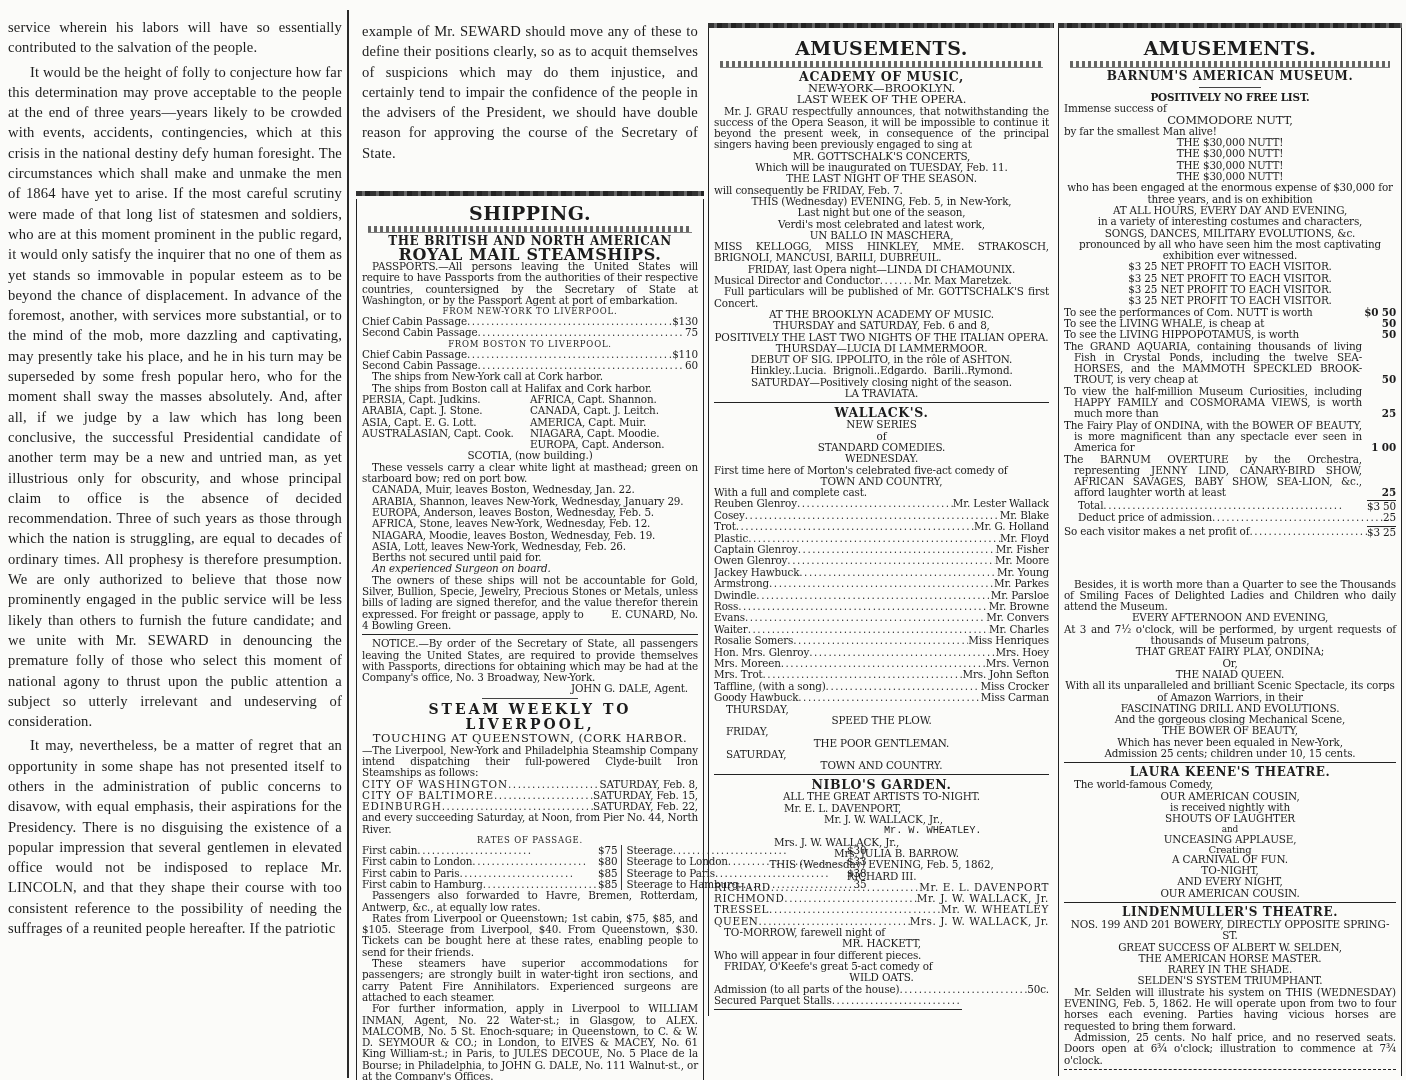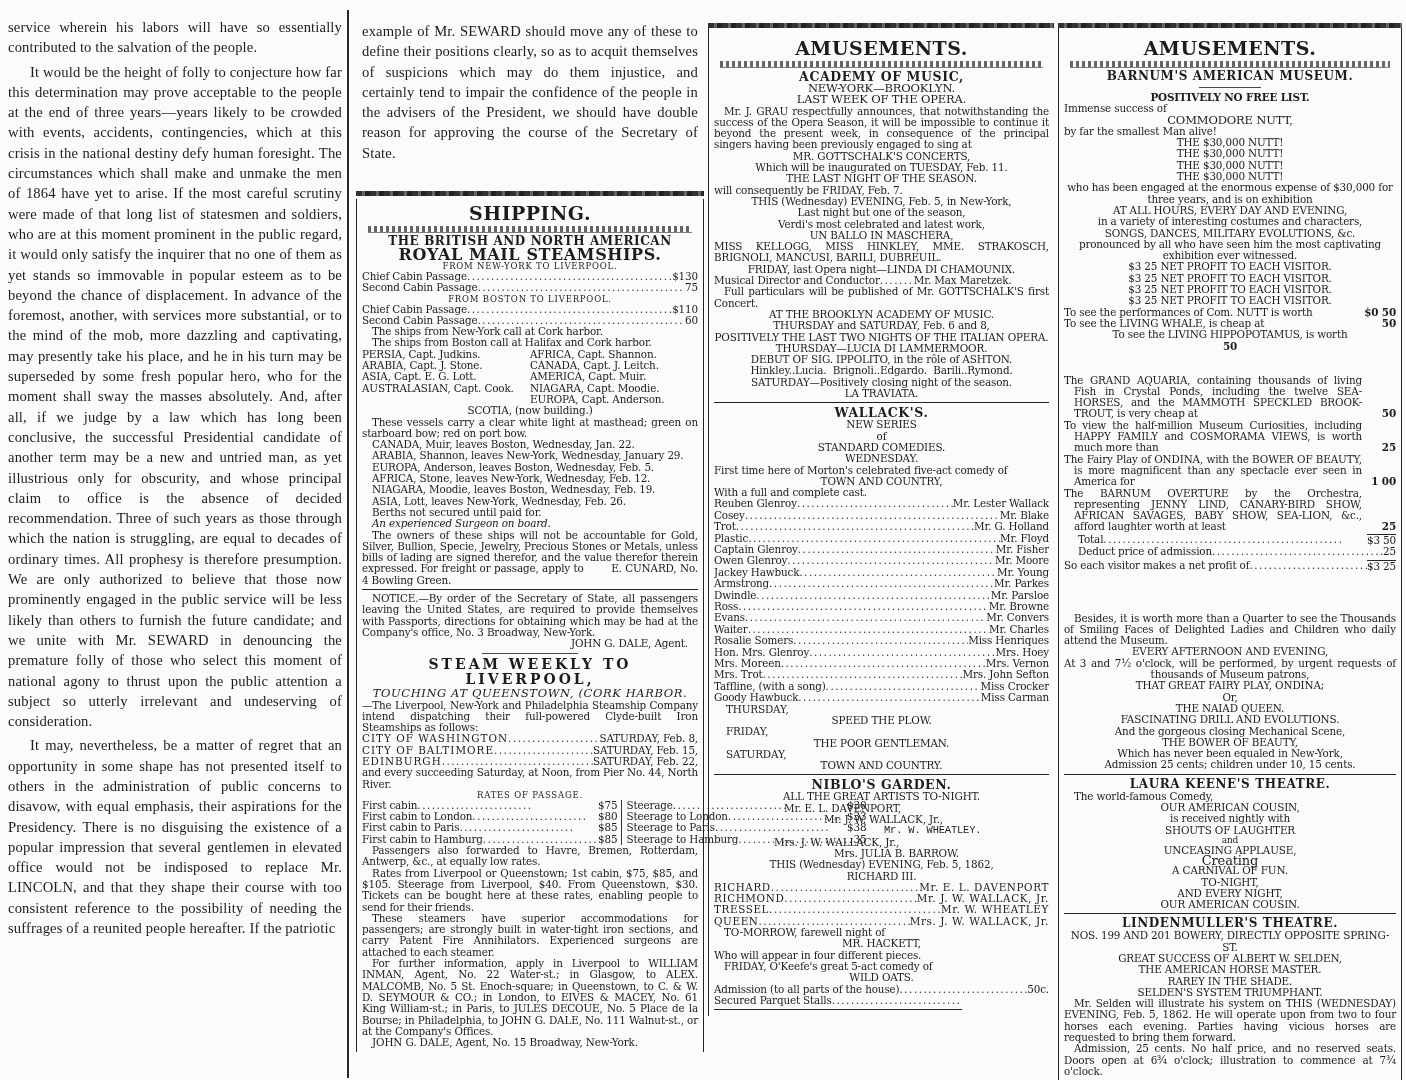--- a/index.html
+++ b/index.html
@@ -50,20 +50,21 @@
     <p>example of Mr. SEWARD should move any of these to define their positions clearly, so as to acquit themselves of suspicions which may do them injustice, and certainly tend to impair the confidence of the people in the advisers of the President, we should have double reason for approving the course of the Secretary of State.</p>
   </div>
   <div class="thickbar" style="margin-top:10px;"></div>
 
   <div class="ad box" style="padding:2px 5px 4px 5px;margin-top:3px;">
     <div class="hdr">SHIPPING.</div>
     <div class="wavy"></div>
 
     <div class="ttl" style="font-size:12px;">THE BRITISH AND NORTH AMERICAN</div>
     <div class="ttl" style="font-size:16px;">ROYAL MAIL STEAMSHIPS.</div>
+    <p class="j" style="text-indent:10px;">PASSPORTS.—All persons leaving the United States will require to have Passports from the authorities of their respective countries, countersigned by the Secretary of State at Washington, or by the Passport Agent at port of embarkation.</p>
     <div class="small">FROM NEW-YORK TO LIVERPOOL.</div>
     <div class="row">
         <span class="lbl">Chief Cabin Passage</span>
         <span class="dots">..............................................................</span>
         <span class="val">$130</span>
       </div>
     <div class="row">
         <span class="lbl">Second Cabin Passage</span>
         <span class="dots">..............................................................</span>
         <span class="val">75</span>
@@ -106,21 +107,21 @@
     <p class="i">ASIA, Lott, leaves New-York, Wednesday, Feb. 26.</p>
     <p class="i">Berths not secured until paid for.</p>
     <p class="i" style="font-style:italic;">An experienced Surgeon on board.</p>
     <p class="j" style="text-indent:10px;"><span>The owners of these ships will not be accountable for Gold, Silver, Bullion, Specie, Jewelry, Precious Stones or Metals, unless bills of lading are signed therefor, and the value therefor therein expressed. For freight or passage, apply to</span> <span style="padding-left:24px;">E. CUNARD, No. 4 Bowling Green.</span></p>
     <div class="sep"></div>
     <p class="j" style="text-indent:10px;">NOTICE.—By order of the Secretary of State, all passengers leaving the United States, are required to provide themselves with Passports, directions for obtaining which may be had at the Company's office, No. 3 Broadway, New-York.</p>
     <p style="text-align:right;padding-right:10px;">JOHN G. DALE, Agent.</p>
     <div class="sep2" style="margin:3px 120px;"></div>
 
     <div class="ttl" style="font-size:14px;letter-spacing:3px;line-height:15px;">STEAM WEEKLY TO LIVERPOOL,</div>
-    <div class="ttl" style="font-weight:normal;font-style:italic;">TOUCHING AT QUEENSTOWN, (CORK HARBOR.</div>
+    <div class="ttl" style="font-weight:normal;">TOUCHING AT QUEENSTOWN, (CORK HARBOR.</div>
     <p class="j">—The Liverpool, New-York and Philadelphia Steamship Company intend dispatching their full-powered Clyde-built Iron Steamships as follows:</p>
     <div class="row">
         <span class="lbl" style="letter-spacing:1px;">CITY OF WASHINGTON</span>
         <span class="dots">..........................</span>
         <span class="val">SATURDAY, Feb. 8,</span>
       </div>
     <div class="row">
         <span class="lbl" style="letter-spacing:1px;">CITY OF BALTIMORE</span>
         <span class="dots">..........................</span>
         <span class="val">SATURDAY, Feb. 15,</span>
@@ -409,21 +410,21 @@
     <p class="c">$3 25 NET PROFIT TO EACH VISITOR.</p>
     <div id="barnum-items">
         <div style="display: flex; align-items: flex-end;">
           <span style="flex: 1 1 0%; text-align: justify; padding-left: 10px; text-indent: -10px;">To see the performances of Com. NUTT is worth</span>
           <span style="flex: 0 0 34px; text-align: right; font-weight: bold;">$0 50</span>
         </div>
         <div style="display: flex; align-items: flex-end;">
           <span style="flex: 1 1 0%; text-align: justify; padding-left: 10px; text-indent: -10px;">To see the LIVING WHALE, is cheap at</span>
           <span style="flex: 0 0 34px; text-align: right; font-weight: bold;">50</span>
         </div>
-        <div style="display: flex; align-items: center; flex-direction: column;">
+        <div style="display: flex; align-items: flex-start;">
           <span style="flex: 1 1 0%; text-align: justify; padding-left: 10px; text-indent: -10px;">To see the LIVING HIPPOPOTAMUS, is worth</span>
           <span style="flex: 0 0 34px; text-align: right; font-weight: bold;">50</span>
         </div>
         <div style="display: flex; align-items: flex-end; justify-content: space-between;">
           <span style="flex: 1 1 0%; text-align: justify; padding-left: 10px; text-indent: -10px;">The GRAND AQUARIA, containing thousands of living Fish in Crystal Ponds, including the twelve SEA-HORSES, and the MAMMOTH SPECKLED BROOK-TROUT, is very cheap at</span>
           <span style="flex: 0 0 34px; text-align: right; font-weight: bold;">50</span>
         </div>
         <div style="display: flex; align-items: flex-end;">
           <span style="flex: 1 1 0%; text-align: justify; padding-left: 10px; text-indent: -10px;">To view the half-million Museum Curiosities, including HAPPY FAMILY and COSMORAMA VIEWS, is worth much more than</span>
           <span style="flex: 0 0 34px; text-align: right; font-weight: bold;">25</span>
@@ -451,35 +452,36 @@
         <span class="lbl">So each visitor makes a net profit of</span>
         <span class="dots">..................................................</span>
         <span class="val" style="border-top:1px solid #222;">$3 25</span>
       </div>
     <p class="j" style="text-indent:10px;margin-top:40px;">Besides, it is worth more than a Quarter to see the Thousands of Smiling Faces of Delighted Ladies and Children who daily attend the Museum.</p>
     <p class="c">EVERY AFTERNOON AND EVENING,</p>
     <p class="j" style="text-align-last:center;">At 3 and 7½ o'clock, will be performed, by urgent requests of thousands of Museum patrons,</p>
     <p class="c">THAT GREAT FAIRY PLAY, ONDINA;</p>
     <p class="c">Or,</p>
     <p class="c">THE NAIAD QUEEN.</p>
+    <p class="c">With all its unparalleled and brilliant Scenic Spectacle, its corps of Amazon Warriors, in their</p>
     <p class="c">FASCINATING DRILL AND EVOLUTIONS.</p>
     <p class="c">And the gorgeous closing Mechanical Scene,</p>
     <p class="c">THE BOWER OF BEAUTY,</p>
     <p class="c">Which has never been equaled in New-York,</p>
     <p class="c">Admission 25 cents; children under 10, 15 cents.</p>
     <div class="sep"></div>
 
     <div class="ttl" style="font-size:12px;">LAURA KEENE'S THEATRE.</div>
     <p class="i">The world-famous Comedy,</p>
     <p class="c">OUR AMERICAN COUSIN,</p>
     <p class="c">is received nightly with</p>
     <p class="c">SHOUTS OF LAUGHTER</p>
     <p class="c" style="font-size:9px;line-height:9px;">and</p>
     <p class="c">UNCEASING APPLAUSE,</p>
-    <p class="c" style="font-size:13px;line-height:9px;">Creating</p>
+    <p class="c" style="font-size:10px;line-height:9px;">Creating</p>
     <p class="c">A CARNIVAL OF FUN.</p>
     <p class="c">TO-NIGHT,</p>
     <p class="c">AND EVERY NIGHT,</p>
     <p class="c">OUR AMERICAN COUSIN.</p>
     <div class="sep"></div>
 
     <div class="ttl" style="font-size:12px;">LINDENMULLER'S THEATRE.</div>
     <p class="c">NOS. 199 AND 201 BOWERY, DIRECTLY OPPOSITE SPRING-ST.</p>
     <p class="c">GREAT SUCCESS OF ALBERT W. SELDEN,</p>
     <p class="c">THE AMERICAN HORSE MASTER.</p>

